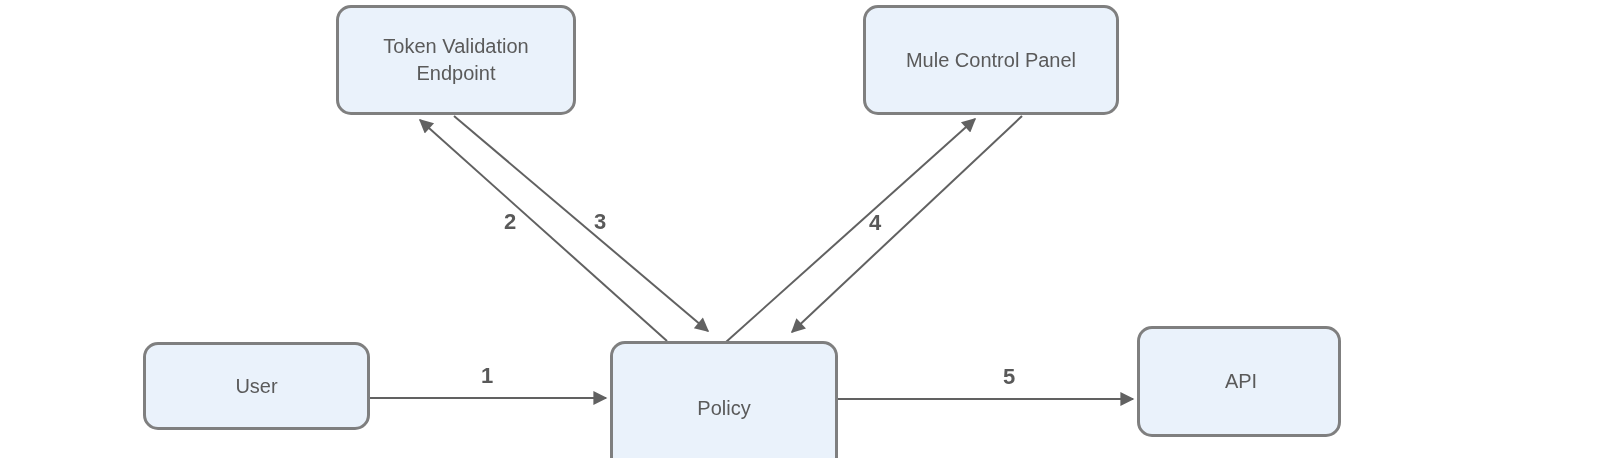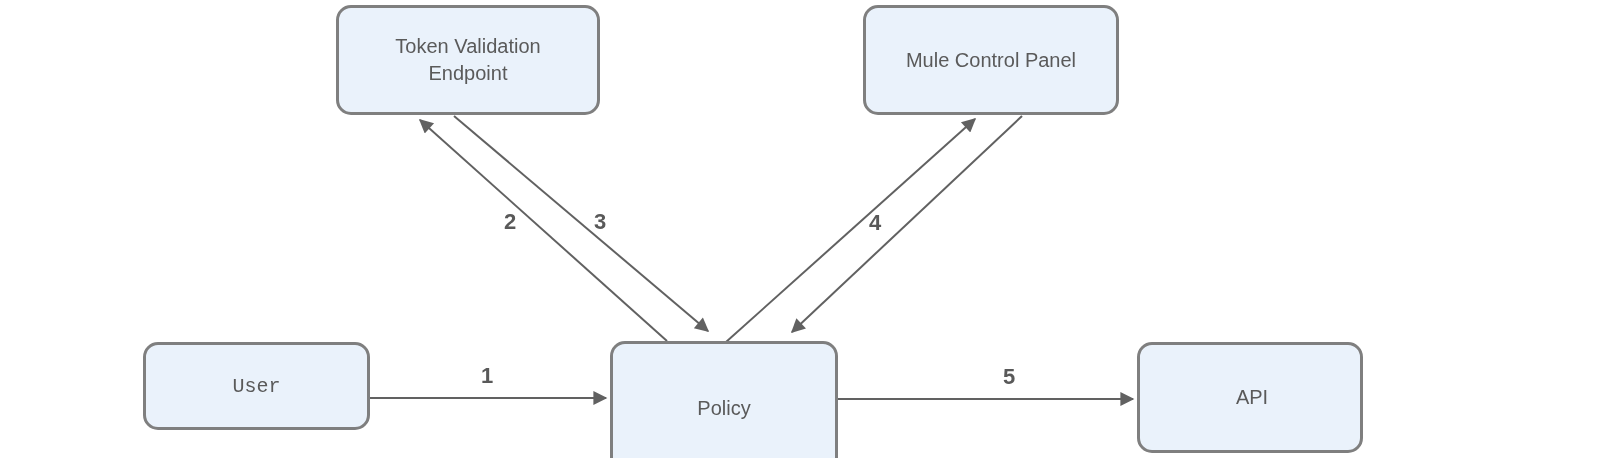--- a/index.html
+++ b/index.html
@@ -30,25 +30,25 @@
     border-radius: 15px;
     display: flex;
     align-items: center;
     justify-content: center;
     text-align: center;
     color: #5a5a5a;
     font-size: 20px;
     line-height: 1.35;
     padding: 0 28px;
   }
-  .node-tve    { left: 336px;  top: 5px;   width: 264px; height: 110px; justify-content: center; }
+  .node-tve    { left: 336px;  top: 5px;   width: 240px; height: 110px; justify-content: center; }
   .node-mcp    { left: 863px;  top: 5px;   width: 256px; height: 110px; }
-  .node-user   { left: 143px;  top: 342px; width: 227px; height: 88px; font-family: Liberation Mono, monospace; }
+  .node-user   { left: 143px;  top: 342px; width: 227px; height: 88px; }
   .node-policy { left: 610px;  top: 341px; width: 228px; height: 135px; }
-  .node-api    { left: 1137px; top: 342px; width: 226px; height: 111px; padding-left: 32px; }
+  .node-api    { left: 1137px; top: 326px; width: 204px; height: 111px; padding-left: 32px; }
   .edge-label {
     position: absolute;
     transform: translate(-50%, -50%);
     font-size: 22px;
     font-weight: bold;
     color: #595959;
     white-space: nowrap;
   }
   .edge-label-1 { left: 487px;  top: 376px; }
   .edge-label-2 { left: 510px;  top: 222px; }

